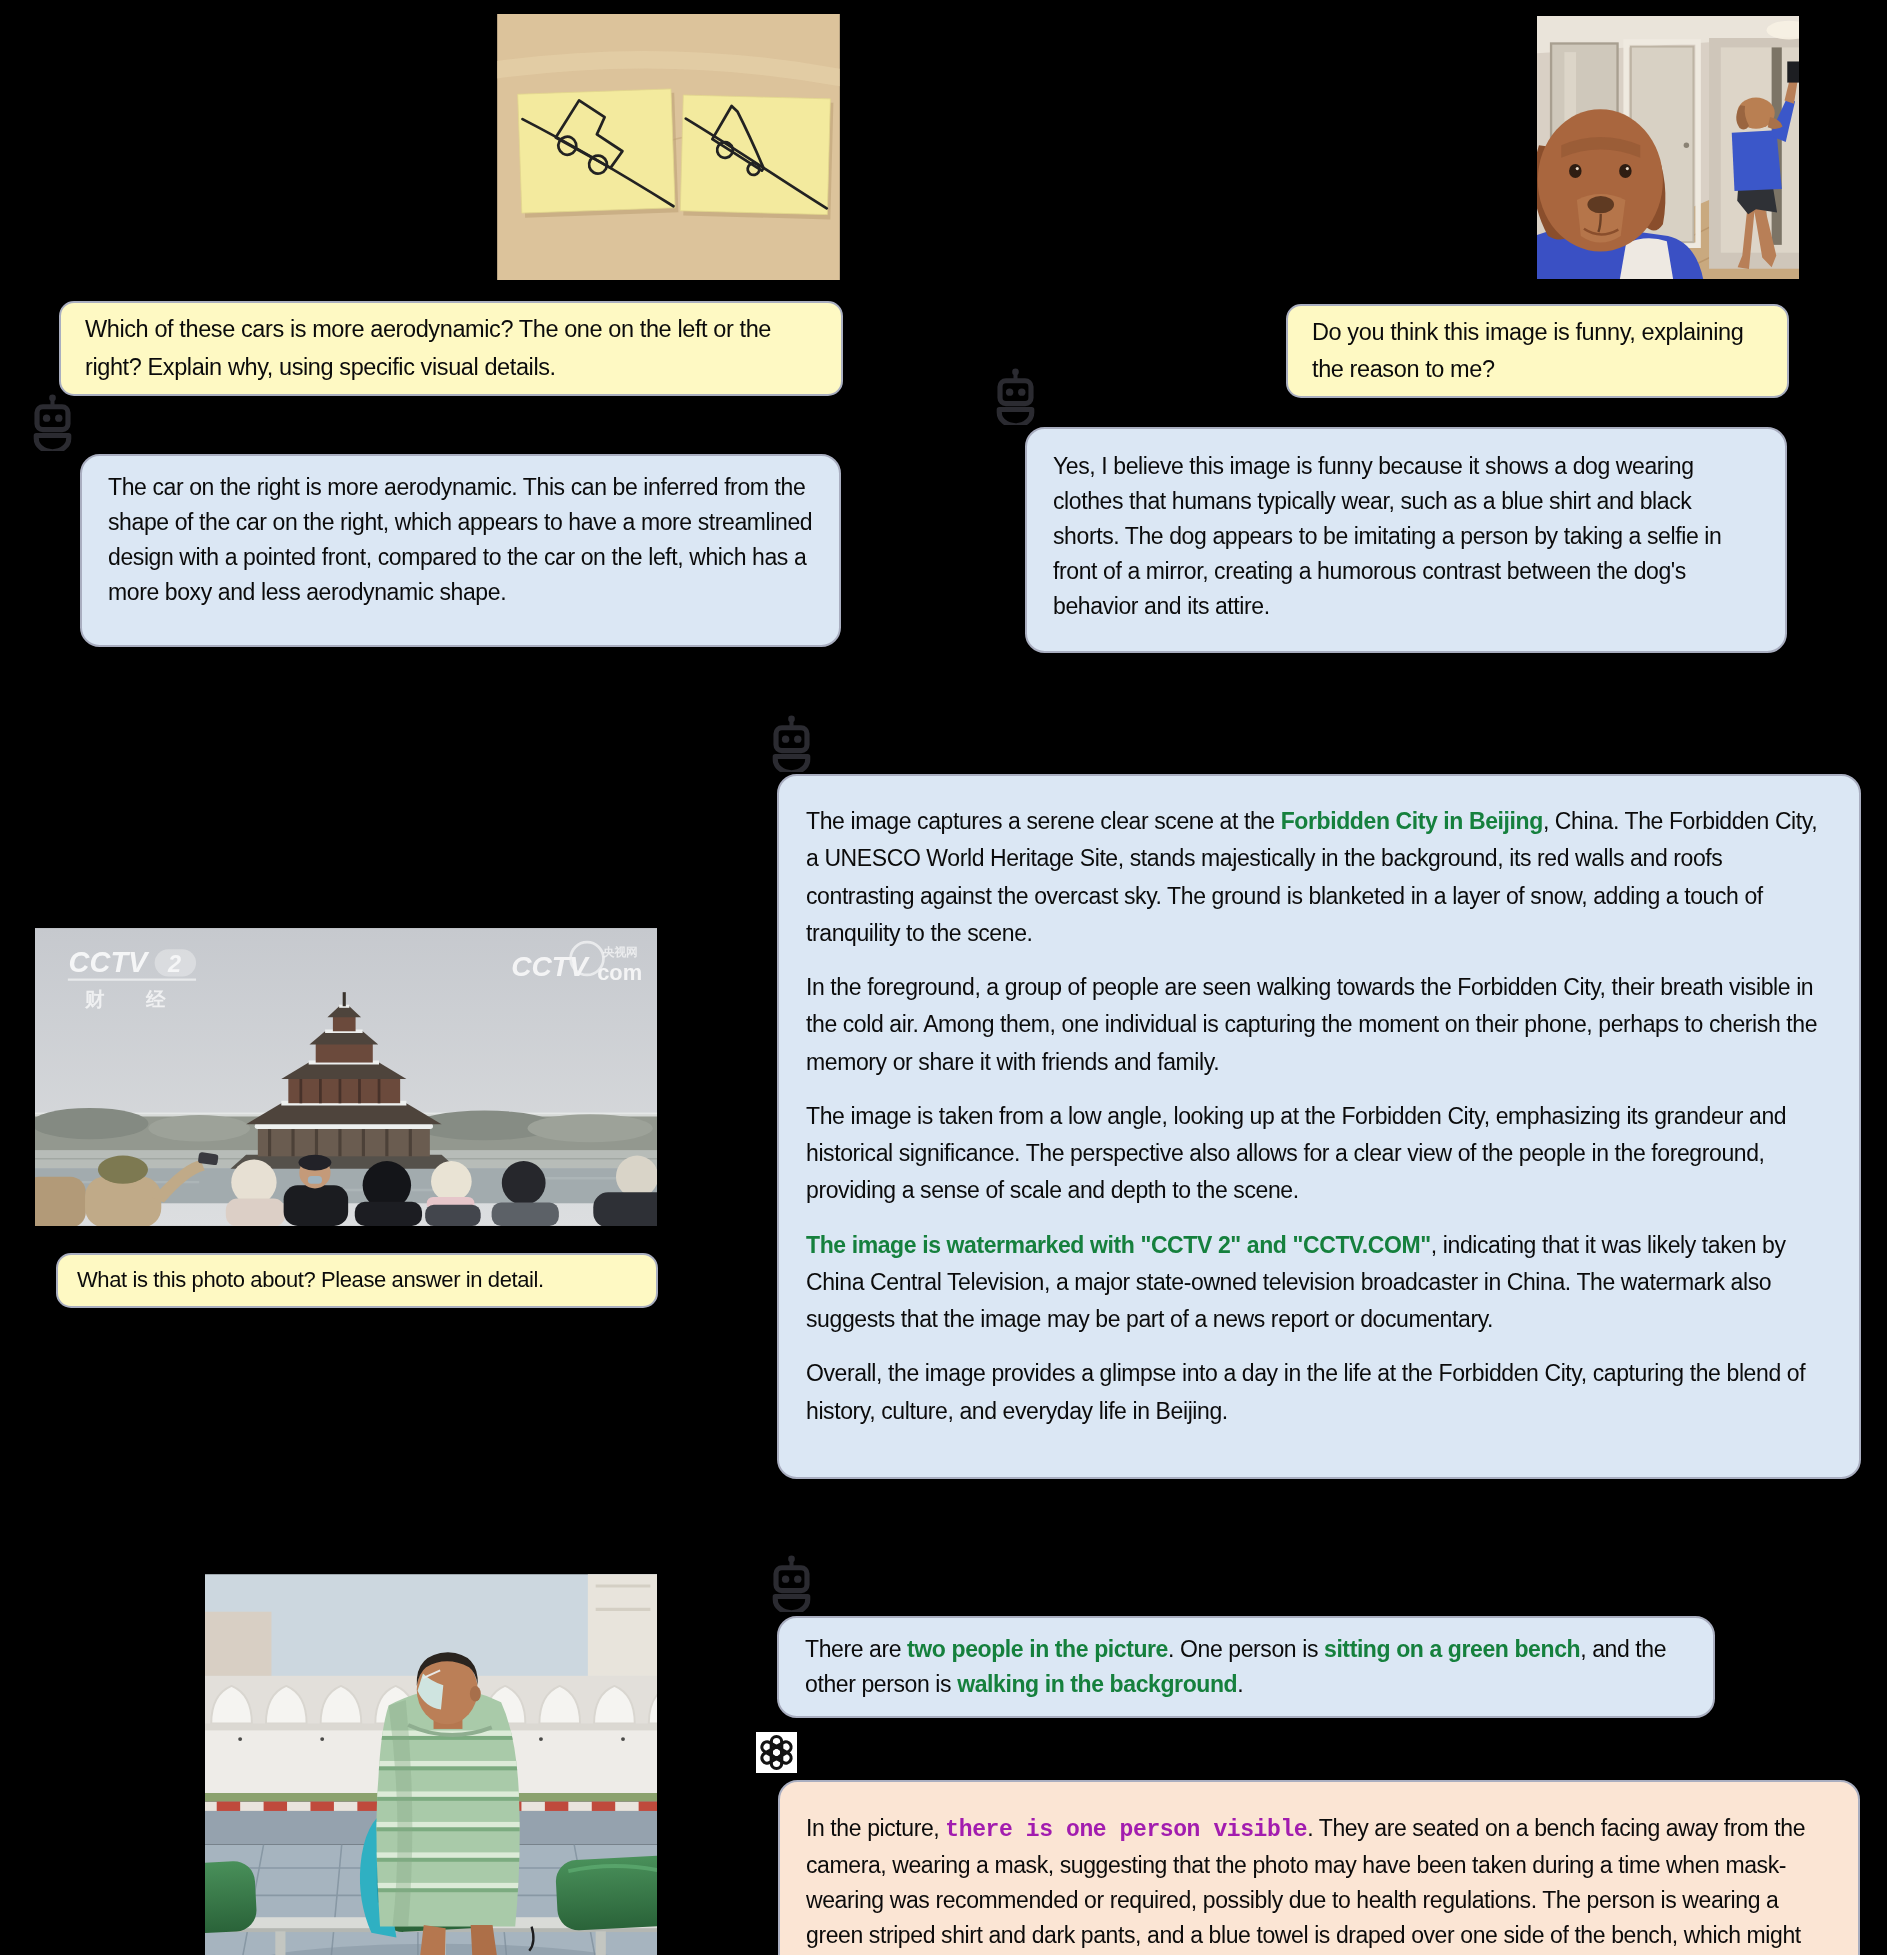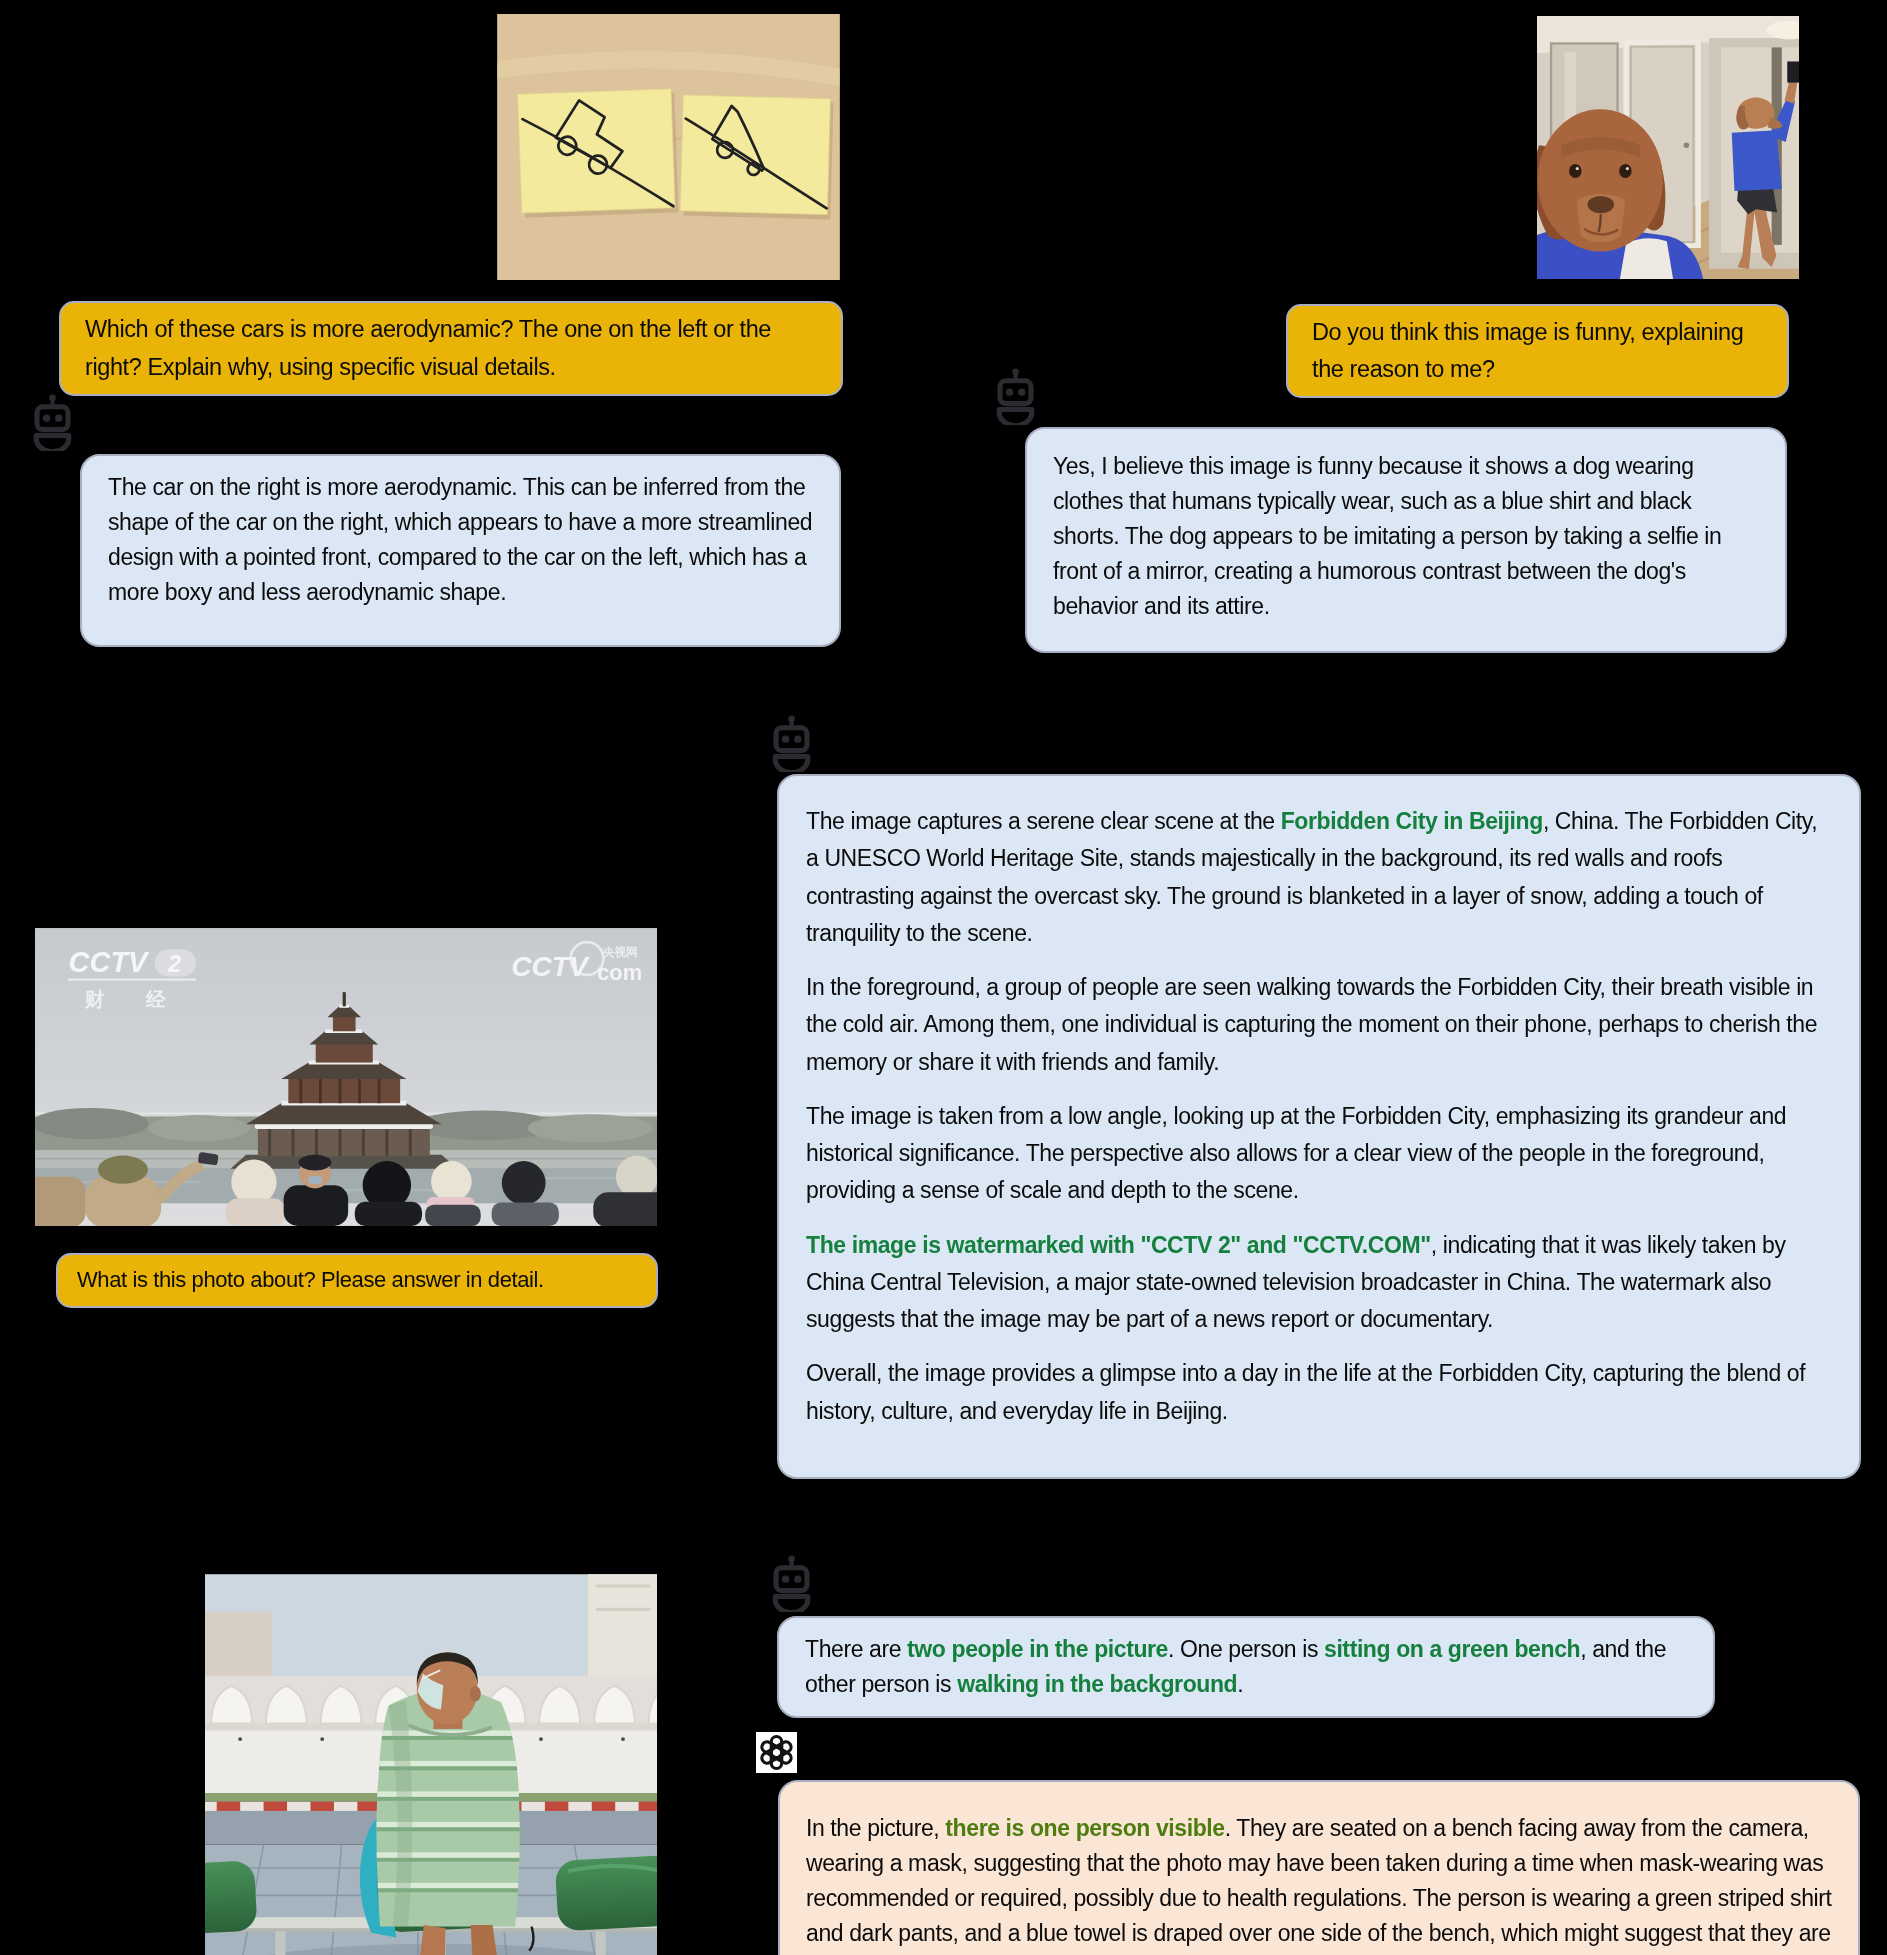--- a/index.html
+++ b/index.html
@@ -2,29 +2,29 @@
 <html style="font-size:6.3px"><head>
 <meta charset="utf-8">
 <style>
   html,body{margin:0;padding:0;background:#000;}
   .canvas{position:relative;width:1887px;height:2190px;background:#000;
           font-family:"Liberation Sans",sans-serif;color:#0b0b0b;overflow:hidden;}
   .photo{position:absolute;display:block;}
   .bubble{position:absolute;box-sizing:border-box;border:2px solid #a9aec0;
           background:#dbe7f4;border-radius:19.6px;font-size:23px;line-height:1.52;
           letter-spacing:-0.4px;padding:15.6px 26px;}
-  .q{background:#eab308;border-radius:15px;display:flex;align-items:center;
+  .q{background:#fef9c3;border-radius:15px;display:flex;align-items:center;
      font-size:23.5px;line-height:1.58;padding:7.8px 24px;}
   .a{background:#dbe7f4;}
   .warn{background:#fbe5d4;padding:29px 26px;}
   .big{line-height:1.62;padding:27px 27px 11.7px 27px;}
   .big p{margin:0 0 17px 0;}
   .big p:last-child{margin-bottom:16px;}
   .hl-green{color:#15803d;font-weight:700;}
-  .hl-red{color:#4d7c0f;font-weight:700;}
+  .hl-red{color:#a21caf;font-weight:700;font-family:Liberation Mono, monospace;}
   .icon{position:absolute;}
 </style>
 </head>
 <body>
 
 <div class="canvas">
 
   <svg width="0" height="0" style="position:absolute">
     <defs>
       <symbol id="robot-sym" viewBox="0 0 120 160">

